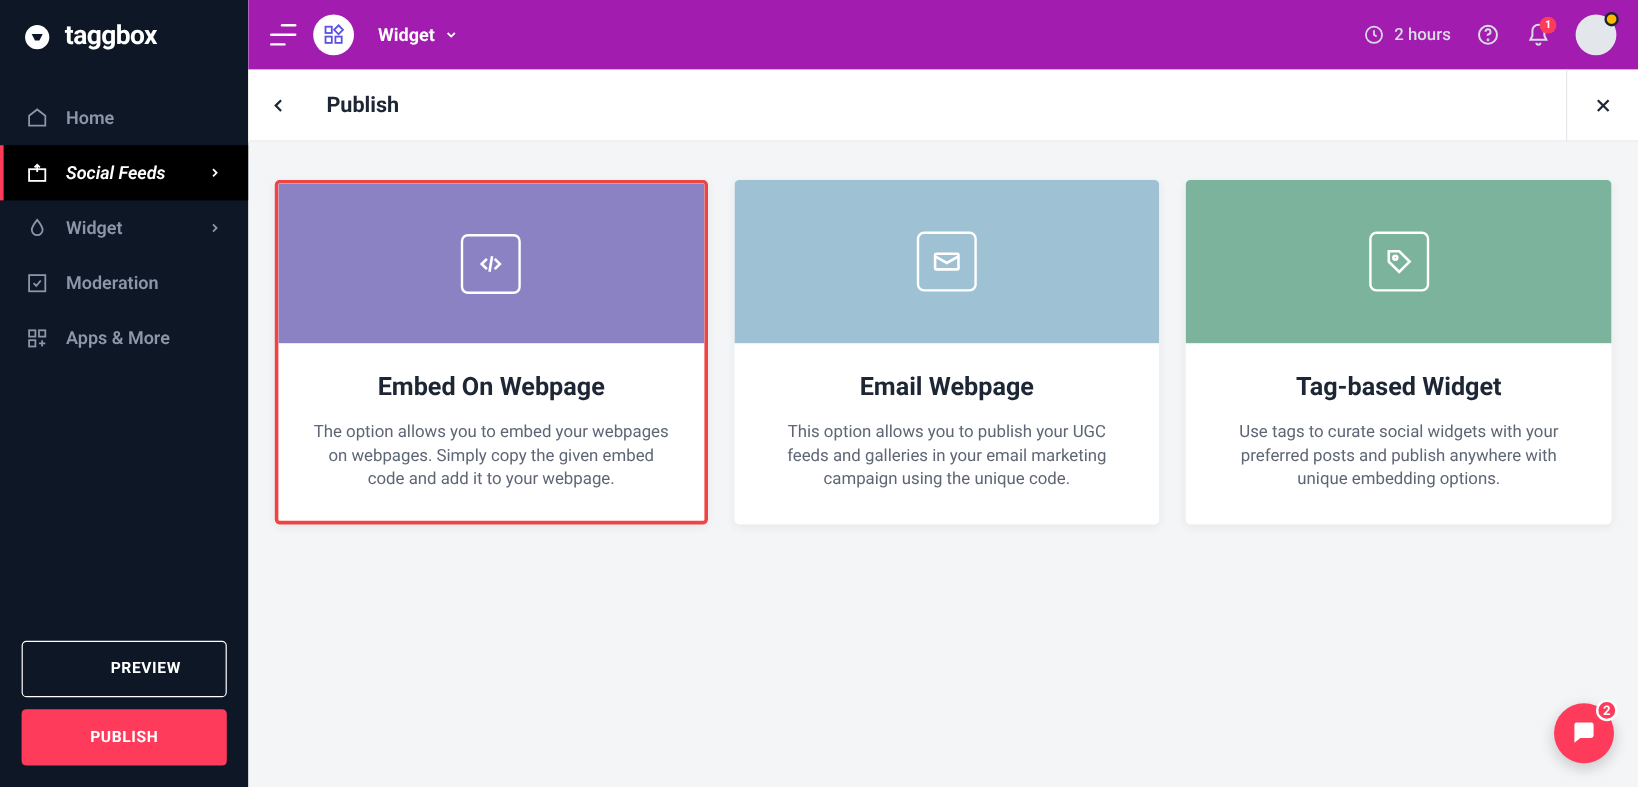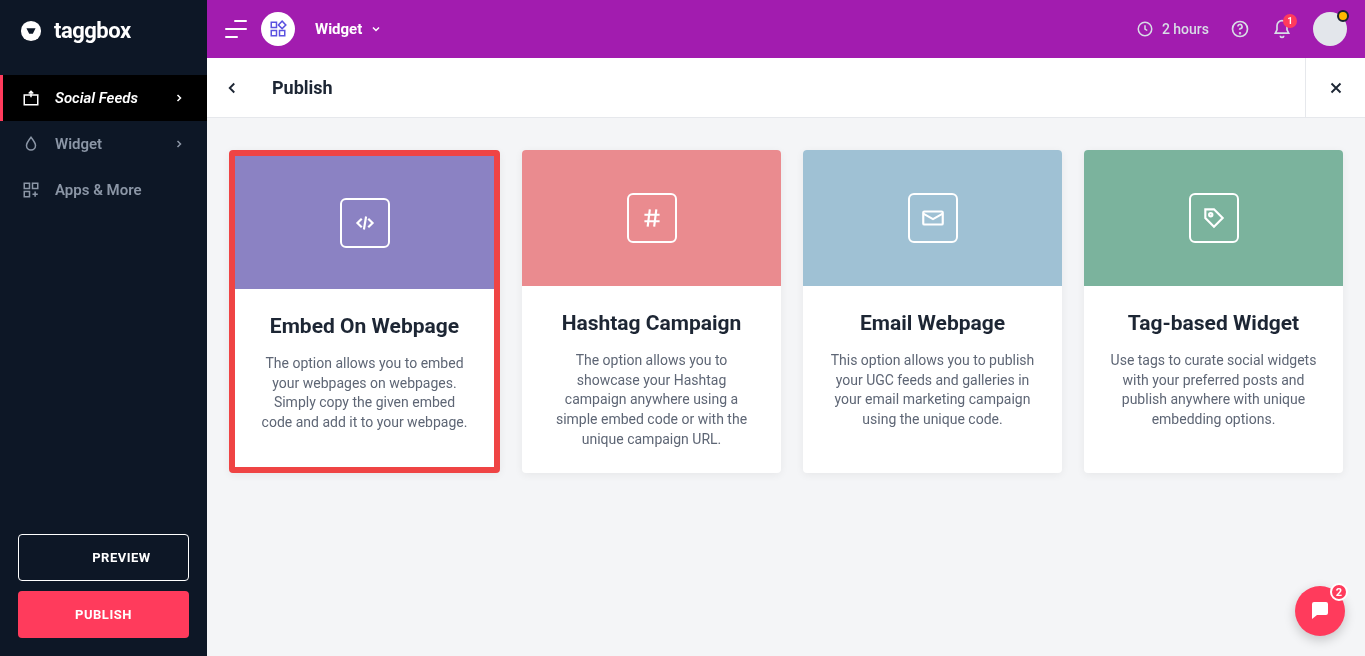--- a/index.html
+++ b/index.html
@@ -45,21 +45,21 @@
     
     
     .page-header { background: #fff; border-bottom: 1px solid #e6e8ec; display: flex; align-items: center; height: 60px; position: relative; }
     .back-btn { width: 50px; height: 60px; display: flex; align-items: center; justify-content: center; cursor: pointer; color: #1d2634; }
     .page-title { font-size: 18px; font-weight: 700; color: #1d2634; margin-left: 15px; }
     .close-btn { width: 60px; height: 60px; display: flex; align-items: center; justify-content: center; cursor: pointer; color: #1d2634; margin-left: auto; border-left: 1px solid #e6e8ec; }
     
     
     .content { padding: 32px 22px; display: flex; gap: 22px; }
     .card { flex: 1; background: #fff; border-radius: 4px; overflow: hidden; box-shadow: 0 2px 8px rgba(0,0,0,0.06); cursor: pointer; display: flex; flex-direction: column; }
-    .card.selected { border: 6px solid #ef4444; }
+    .card.selected { border: 3px solid #ef4444; }
     .card-img { height: 136px; display: flex; align-items: center; justify-content: center; color: #fff; }
     .card.selected .card-img { height: 133px; }
     .card-icon-box { width: 50px; height: 50px; border: 2px solid #fff; border-radius: 6px; display: flex; align-items: center; justify-content: center; }
     .card-body { padding: 24px 26px; text-align: center; flex:1; }
     .card-title { font-size: 21px; font-weight: 700; color: #1d2634; margin-bottom: 14px; line-height: 1.3; }
     .card-desc { font-size: 14px; color: #5e6675; line-height: 1.4; }
     
     .bg-purple { background: #8b82c3; }
     .bg-red { background: #ea8b8f; }
     .bg-blue { background: #9fc1d4; }
@@ -80,20 +80,28 @@
       <span class="logo-icon">
         <svg viewBox="0 0 24 24" fill="none">
             <circle cx="12" cy="12" r="11" fill="#fff"></circle>
             <path d="M7 9 L17 9 L14 15 L10 15 Z" fill="#0d1726"></path>
           </svg>
       </span>
       <span class="logo-text">taggbox</span>
     </div>
 
     <nav class="nav">
+      <div class="nav-item">
+        <span class="nav-icon">
+          <svg width="18" height="18" viewBox="0 0 24 24" fill="none" stroke="currentColor" stroke-width="2">
+              <path d="M3 10 L12 3 L21 10 V21 H3 Z"></path>
+            </svg>
+        </span>
+        <span>Home</span>
+      </div>
       <div class="nav-item active">
         <span class="nav-icon">
           <svg width="18" height="18" viewBox="0 0 24 24" fill="none" stroke="currentColor" stroke-width="2">
               <rect x="3" y="8" width="18" height="13"></rect>
               <path d="M12 3 V11 M9 6 L12 3 L15 6"></path>
             </svg>
         </span>
         <span>Social Feeds</span>
         <span class="chevron">
           <svg width="12" height="12" viewBox="0 0 24 24" fill="none" stroke="currentColor" stroke-width="3">
@@ -106,20 +114,29 @@
           <svg width="18" height="18" viewBox="0 0 24 24" fill="none" stroke="currentColor" stroke-width="2">
               <path d="M12 3 C8 8 6 11 6 14 A6 6 0 0 0 18 14 C18 11 16 8 12 3 Z"></path>
             </svg>
         </span>
         <span>Widget</span>
         <span class="chevron">
           <svg width="12" height="12" viewBox="0 0 24 24" fill="none" stroke="currentColor" stroke-width="3">
               <path d="M9 6 L15 12 L9 18"></path>
             </svg>
         </span>
+      </div>
+      <div class="nav-item">
+        <span class="nav-icon">
+          <svg width="18" height="18" viewBox="0 0 24 24" fill="none" stroke="currentColor" stroke-width="2">
+              <rect x="3" y="3" width="18" height="18"></rect>
+              <path d="M8 12 L11 15 L16 9"></path>
+            </svg>
+        </span>
+        <span>Moderation</span>
       </div>
       <div class="nav-item">
         <span class="nav-icon">
           <svg width="18" height="18" viewBox="0 0 24 24" fill="none" stroke="currentColor" stroke-width="2">
               <rect x="3" y="3" width="7" height="7"></rect>
               <rect x="14" y="3" width="7" height="7"></rect>
               <rect x="3" y="14" width="7" height="7"></rect>
               <path d="M17.5 14 V21 M14 17.5 H21"></path>
             </svg>
         </span>
@@ -209,33 +226,20 @@
                 <path d="M9 8 L5 12 L9 16 M15 8 L19 12 L15 16 M13 6 L11 18"></path>
               </svg>
           </div>
         </div>
         <div class="card-body">
           <h3 class="card-title">Embed On Webpage</h3>
           <p class="card-desc">The option allows you to embed your webpages on webpages. Simply copy the given embed code and add it to your webpage.</p>
         </div>
       </div>
 
-      <div class="card">
-        <div class="card-img bg-red">
-          <div class="card-icon-box">
-            <svg width="26" height="26" viewBox="0 0 24 24" fill="none" stroke="#fff" stroke-width="2">
-                <path d="M5 9 H19 M5 15 H19 M10 4 L8 20 M16 4 L14 20"></path>
-              </svg>
-          </div>
-        </div>
-        <div class="card-body">
-          <h3 class="card-title">Hashtag Campaign</h3>
-          <p class="card-desc">The option allows you to showcase your Hashtag campaign anywhere using a simple embed code or with the unique campaign URL.</p>
-        </div>
-      </div>
 
       <div class="card">
         <div class="card-img bg-blue">
           <div class="card-icon-box">
             <svg width="26" height="26" viewBox="0 0 24 24" fill="none" stroke="#fff" stroke-width="2">
                 <rect x="3" y="6" width="18" height="12" rx="1"></rect>
                 <path d="M3 8 L12 13 L21 8"></path>
               </svg>
           </div>
         </div>

